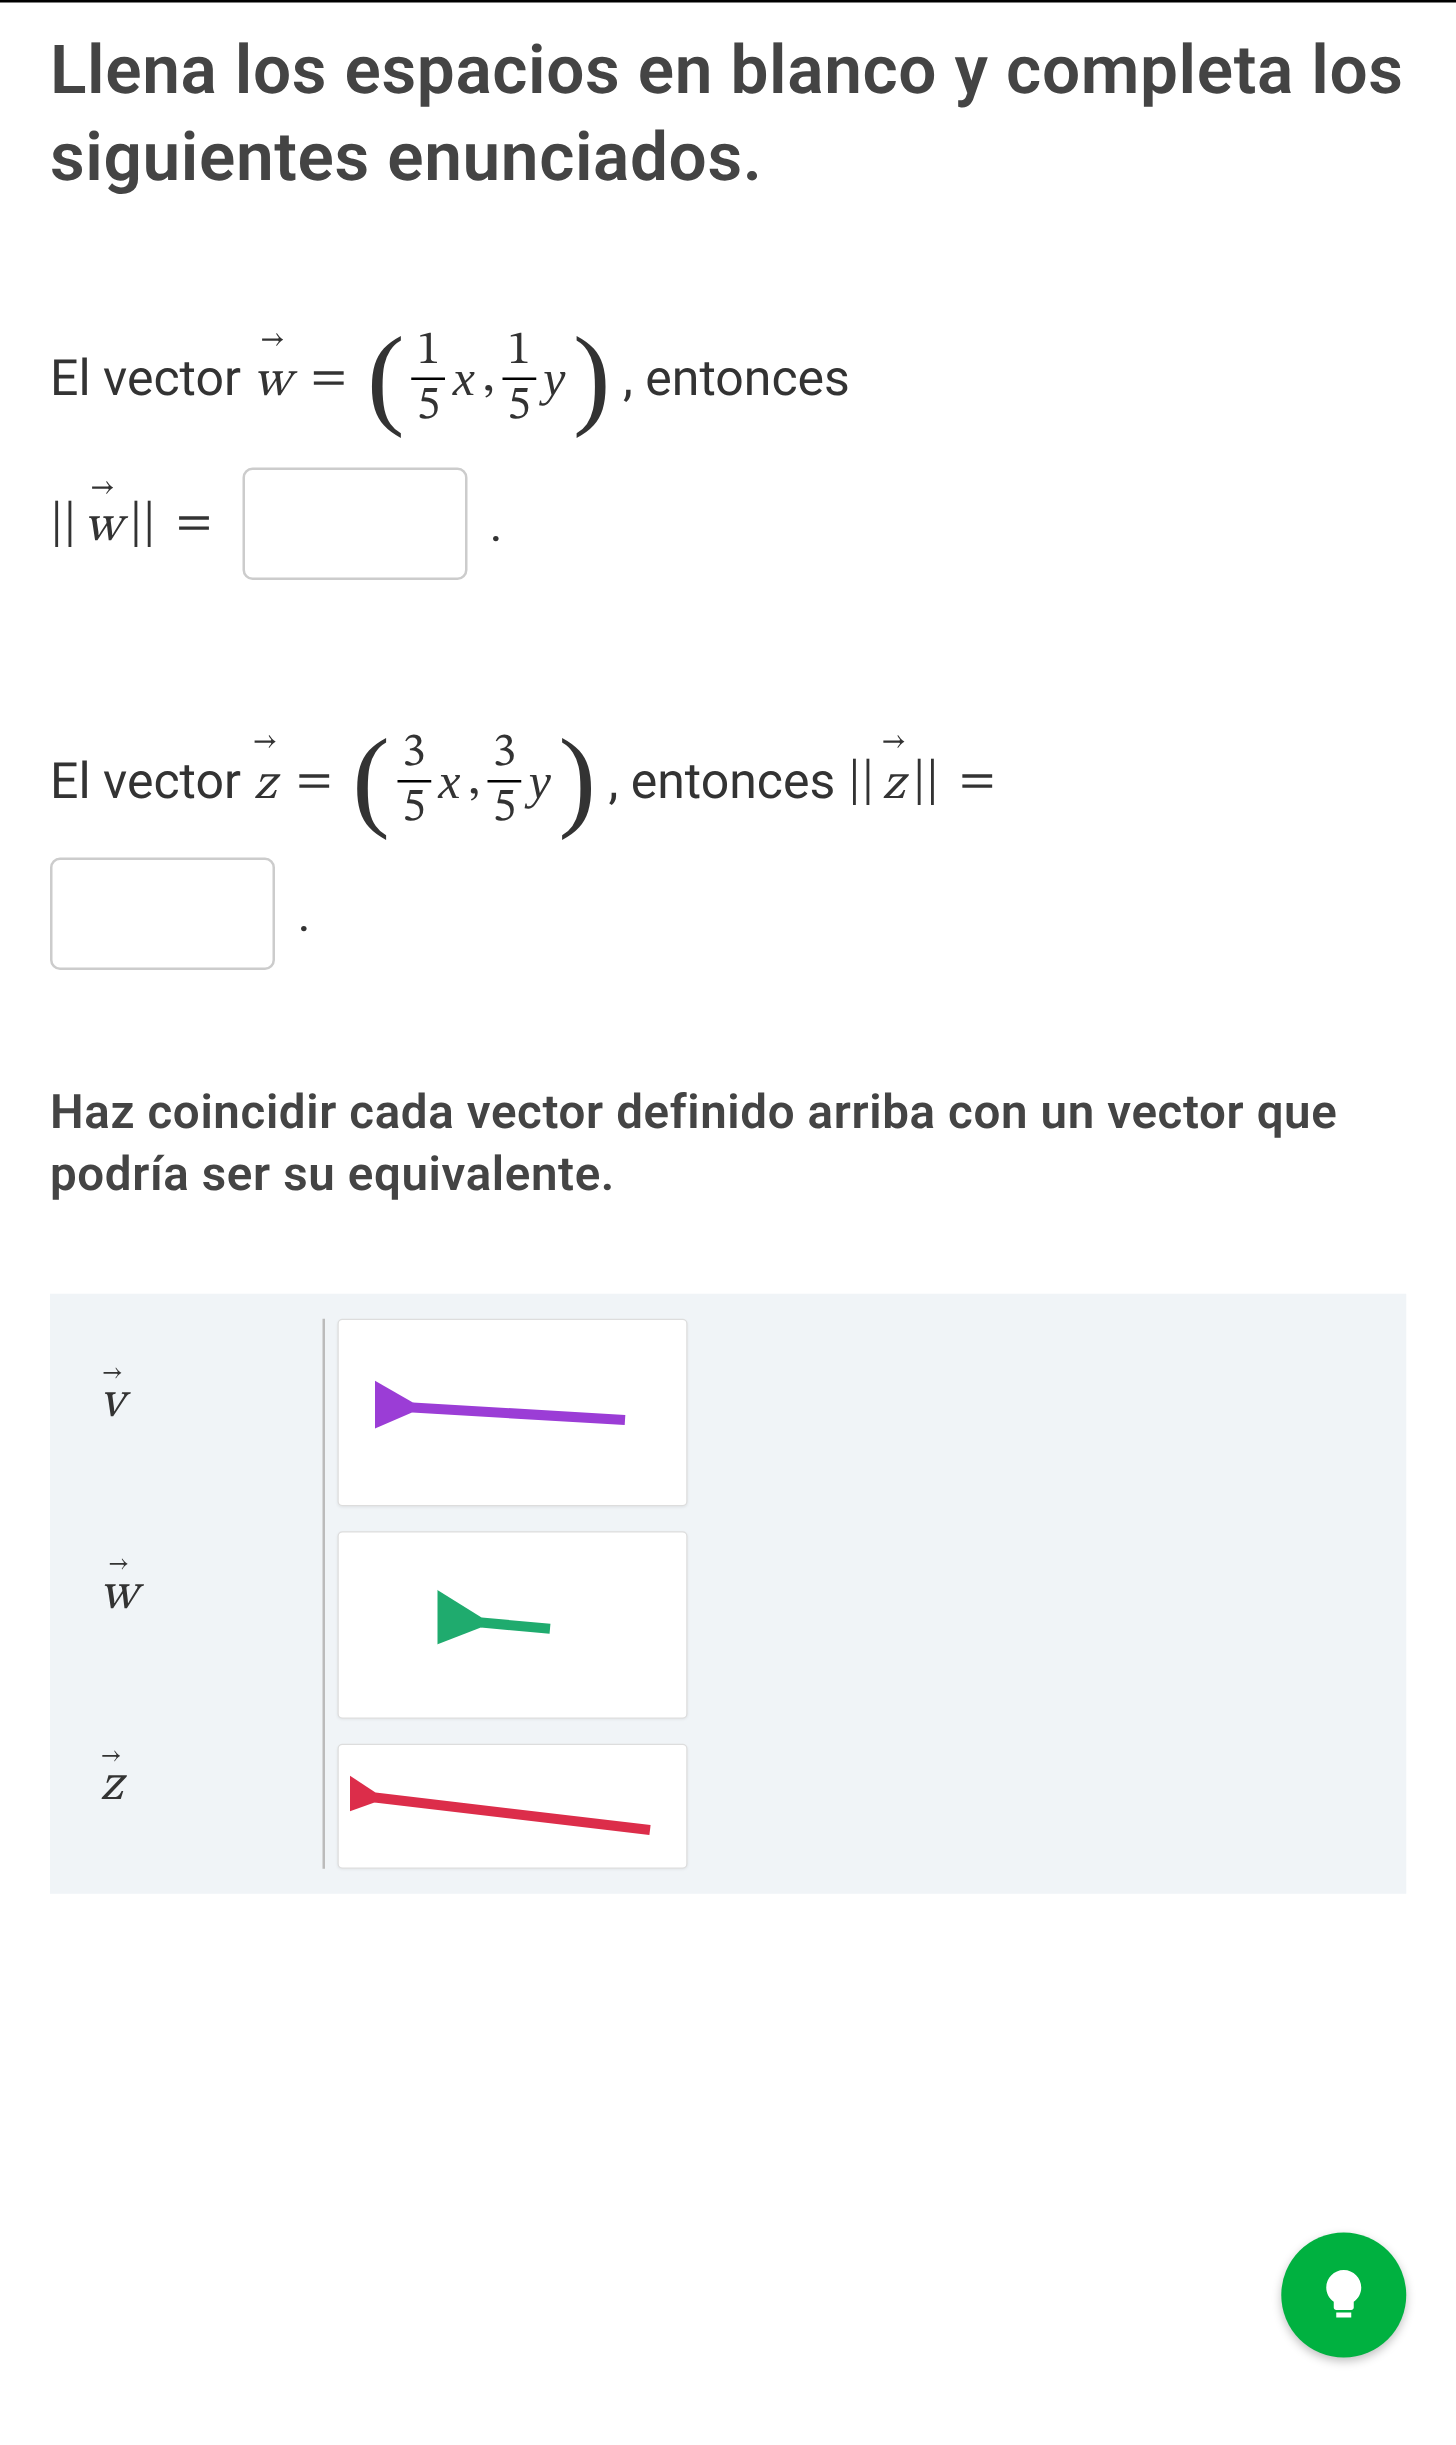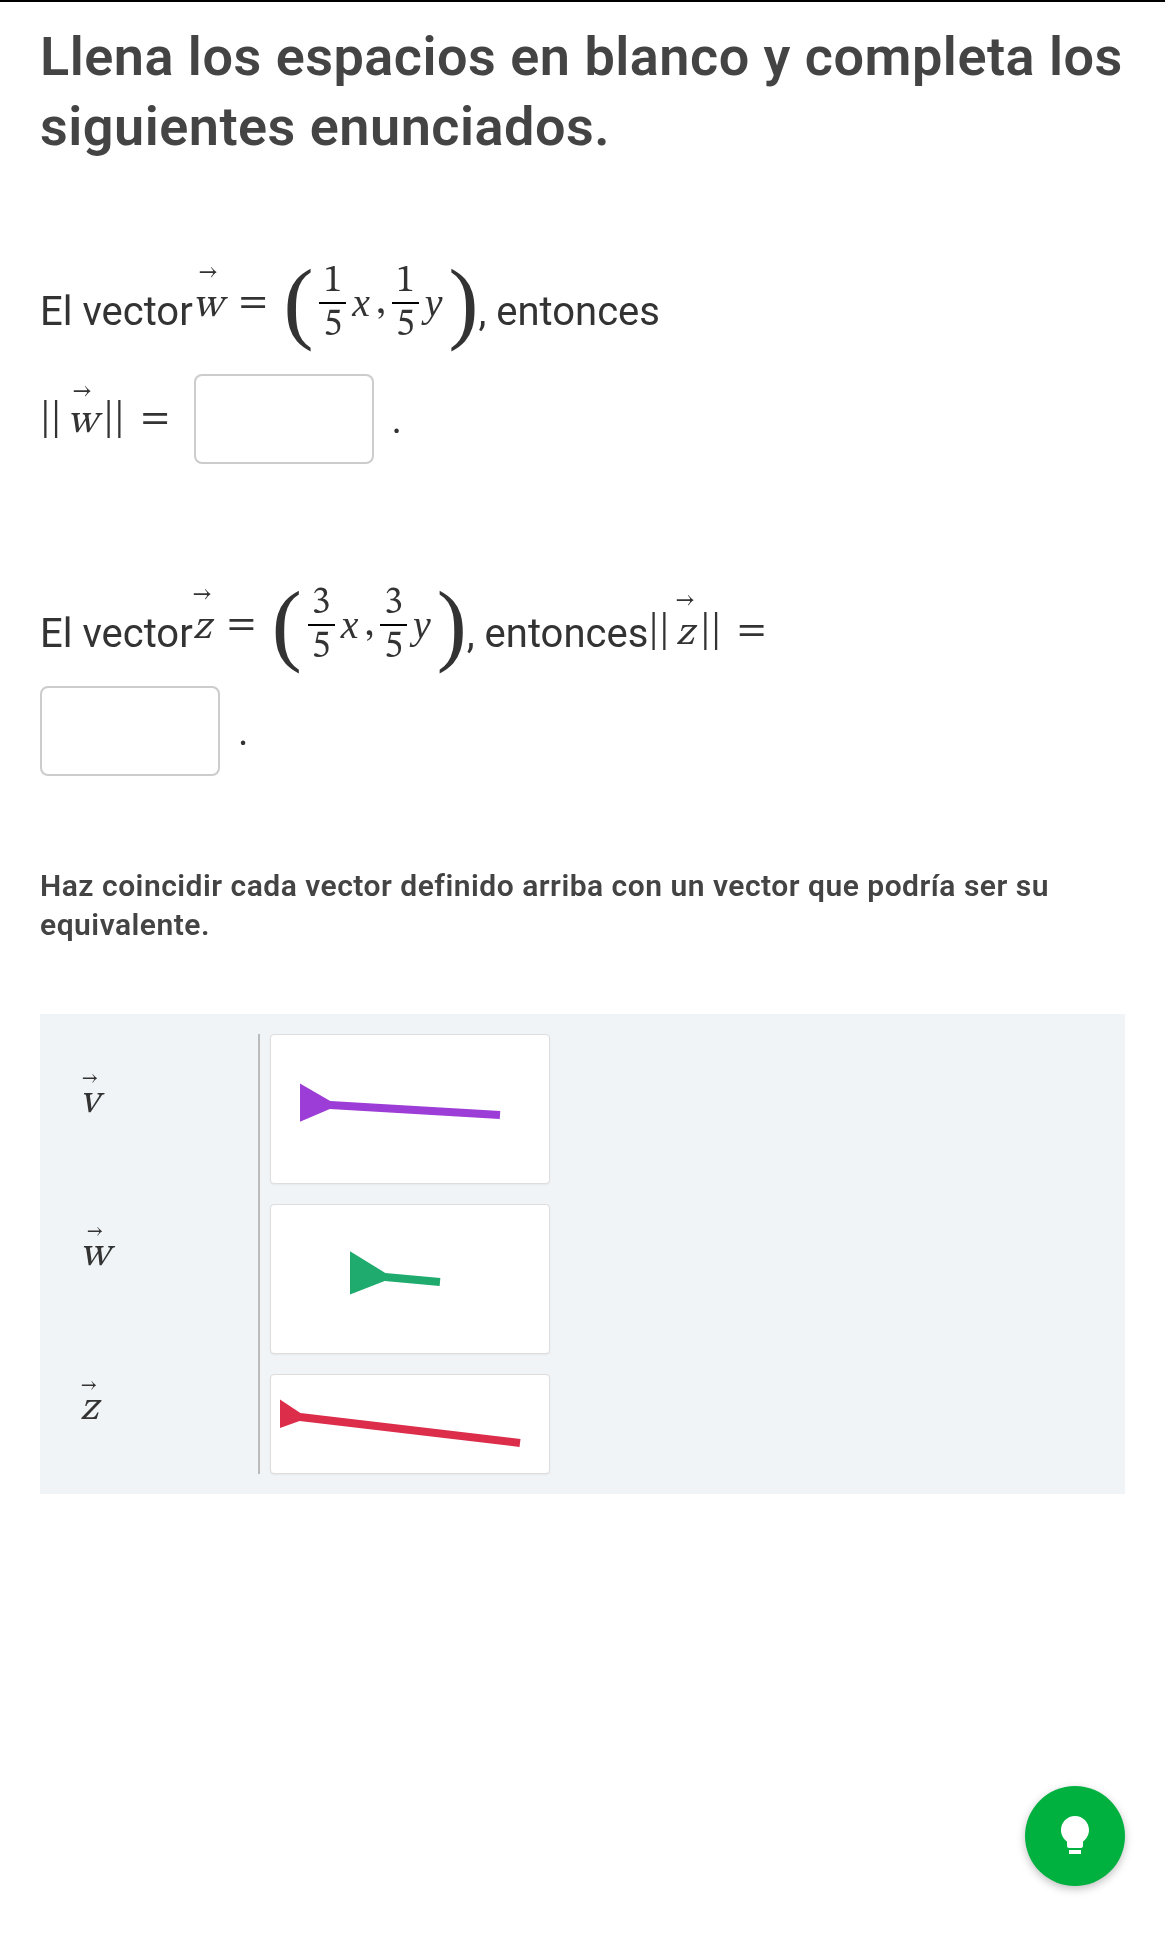--- a/index.html
+++ b/index.html
@@ -21,21 +21,22 @@
     color: #444;
     line-height: 1.3;
     letter-spacing: 0.5px;
     margin-bottom: 100px;
   }
   .problem-line {
     font-size: 40px;
     color: #333;
     display: flex;
     flex-wrap: wrap;
-    align-items: flex-end;
+    align-items: center;
+    gap: 10px;
     margin-bottom: 30px;
     line-height: 1.6;
   }
   .math {
     font-family: "Cambria Math", "STIX Two Math", "Latin Modern Math", serif;
     font-style: normal;
   }
   .vec {
     position: relative;
     font-style: italic;
@@ -100,21 +101,21 @@
     width: 180px;
     height: 90px;
     border: 2px solid #ccc;
     border-radius: 8px;
     font-size: 36px;
     padding: 0 12px;
     text-align: center;
   }
   .dot { font-size: 40px; margin-left: 4px; }
   .instruction2 {
-    font-size: 30px;
+    font-size: 38px;
     font-weight: 600;
     color: #444;
     line-height: 1.3;
     letter-spacing: 0.5px;
     margin-top: 60px;
     margin-bottom: 70px;
   }
   .match-table {
     background: #f0f4f7;
     width: 100%;

